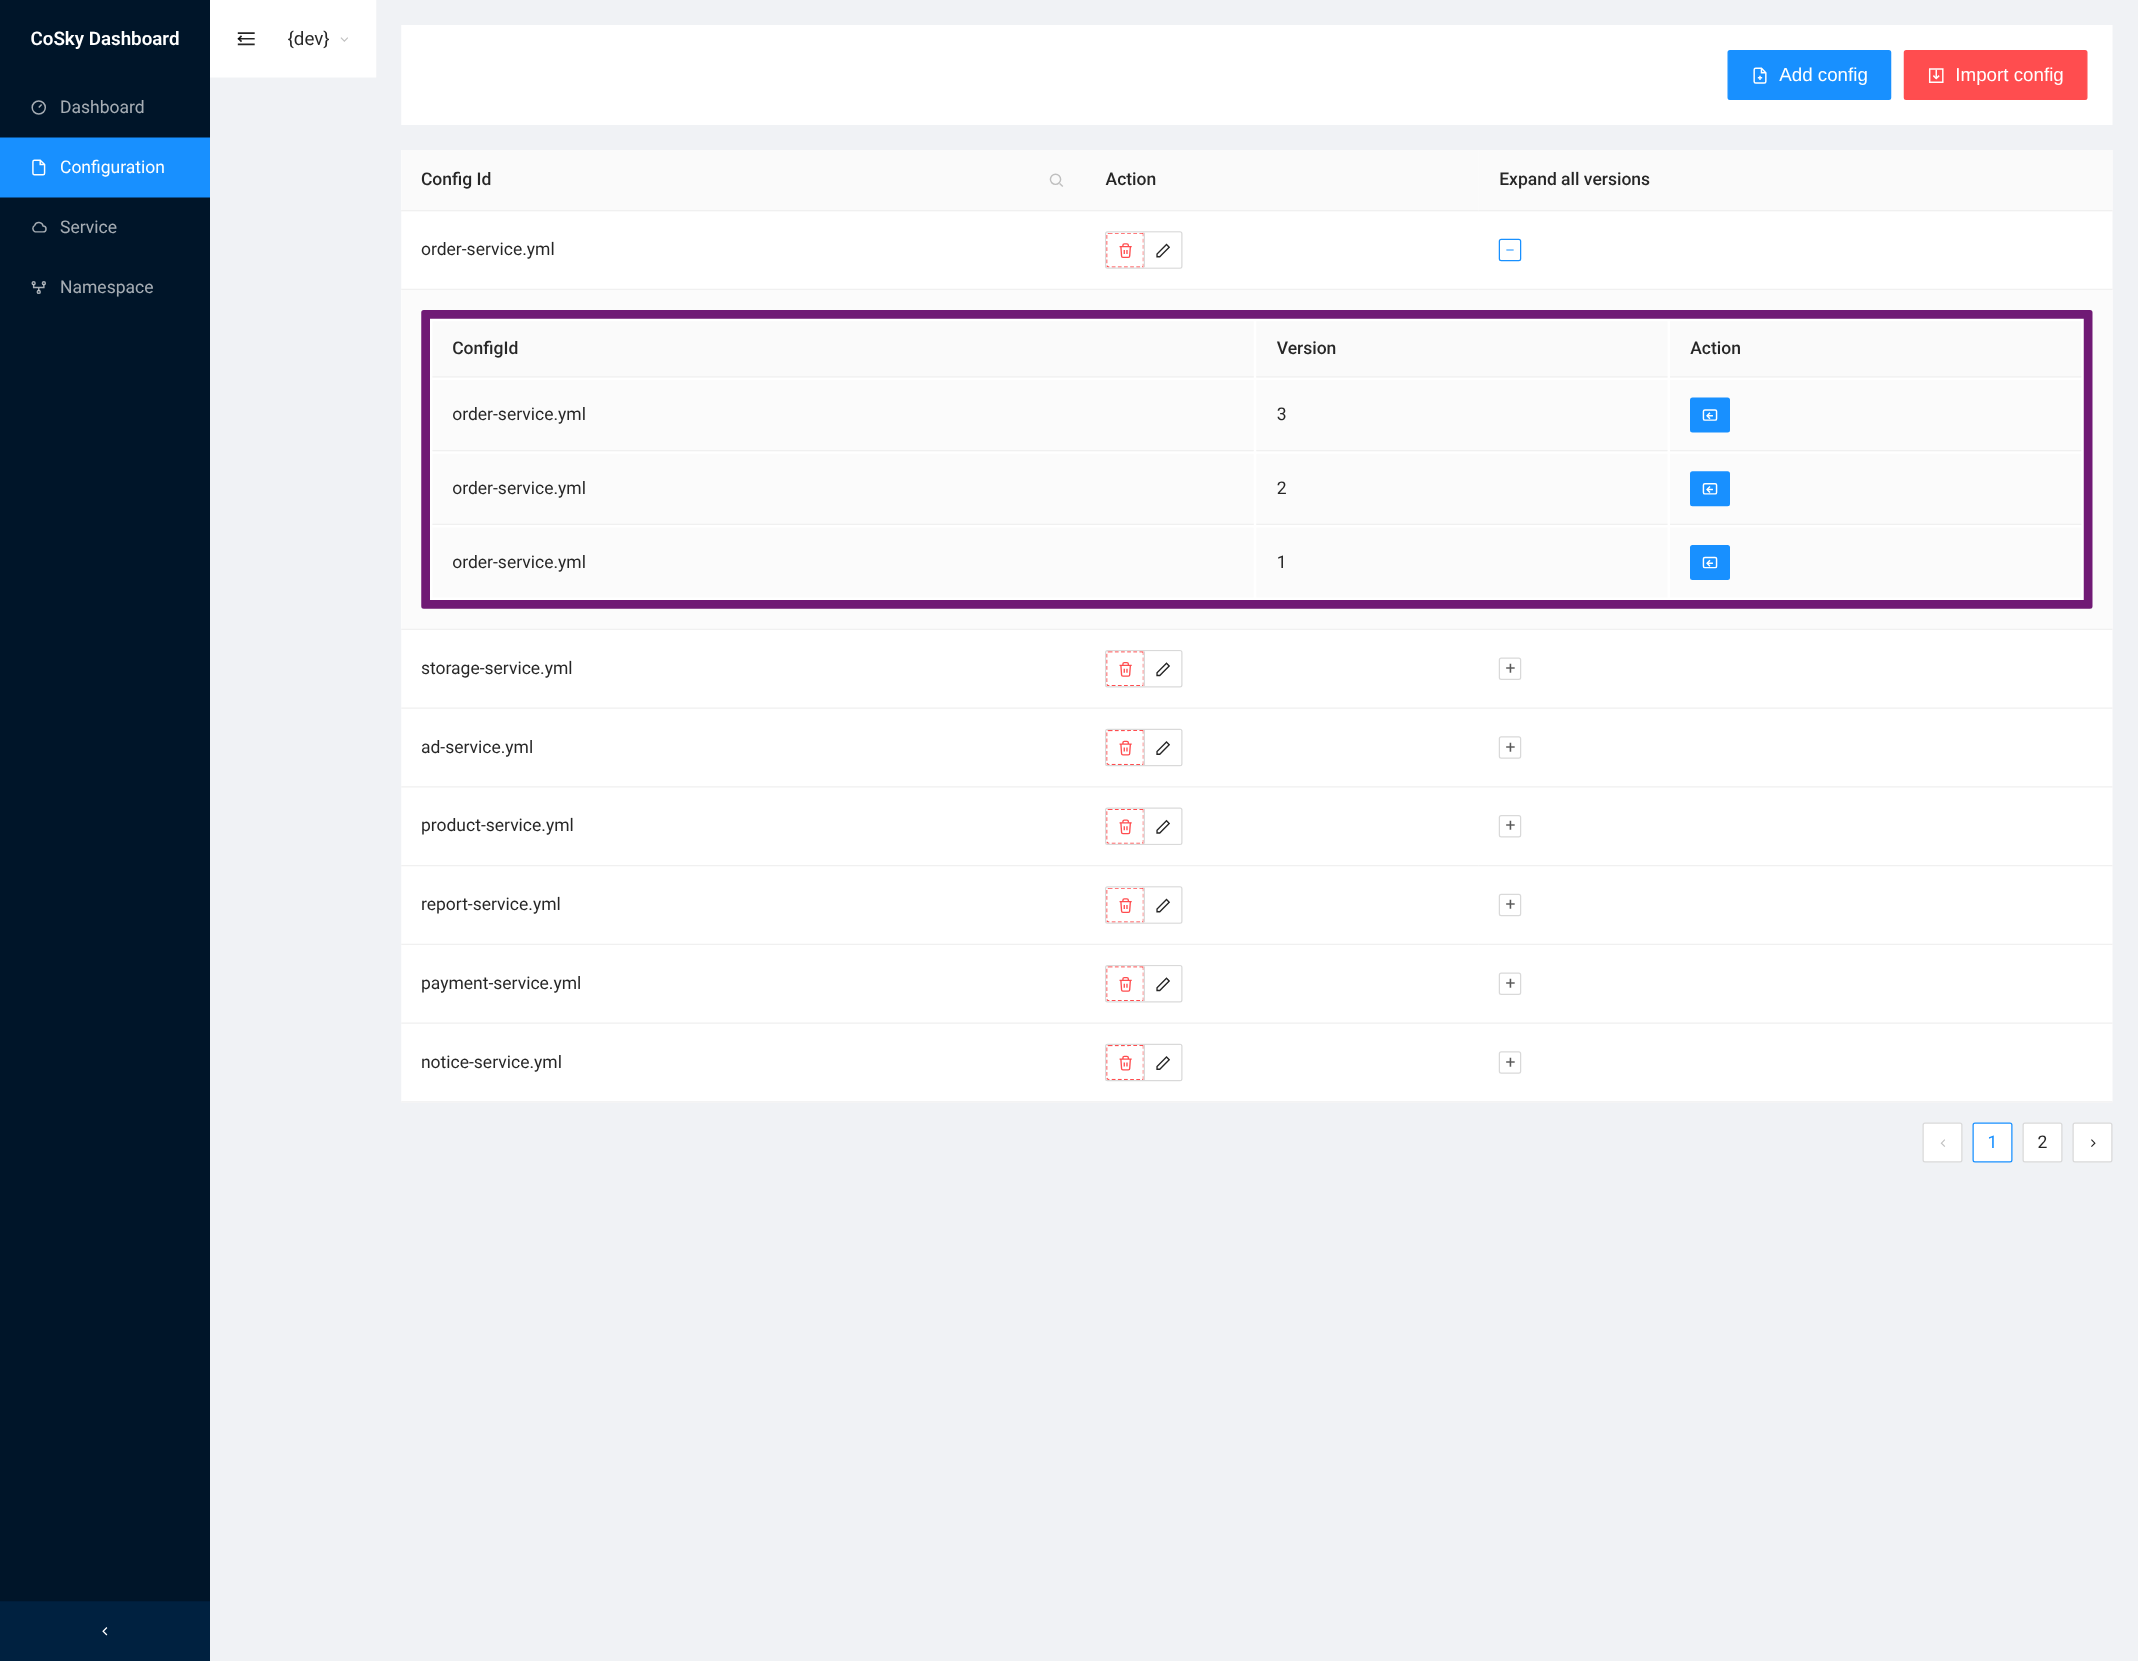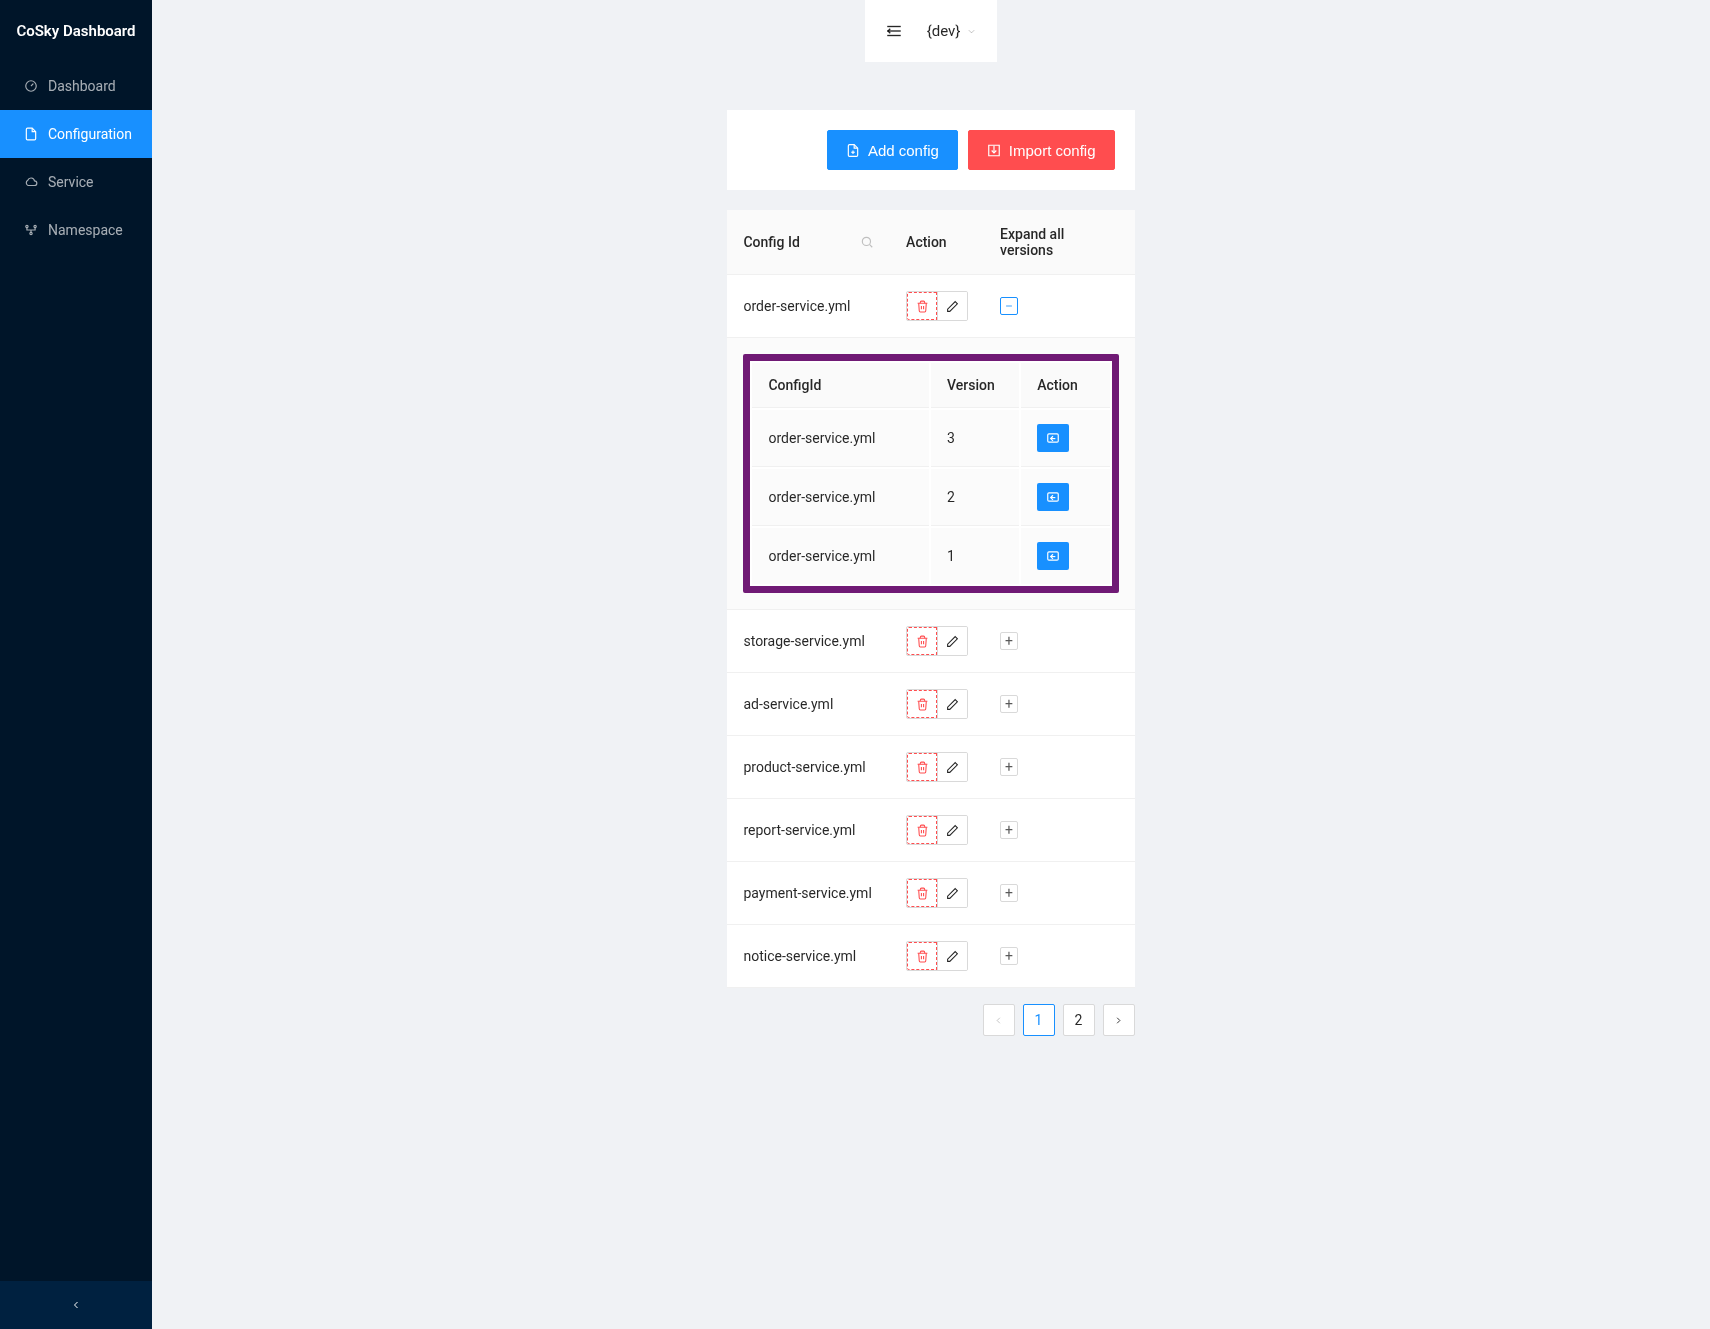--- a/index.html
+++ b/index.html
@@ -4,21 +4,21 @@
 <style>
 * { box-sizing: border-box; margin: 0; padding: 0; }
 body {
   font-family: -apple-system, BlinkMacSystemFont, "Segoe UI", Roboto, "Helvetica Neue", Arial, sans-serif;
   font-size: 14px;
   color: rgba(0,0,0,0.85);
   background: #f0f2f5;
 }
 .layout { display: flex; min-height: 100vh; }
 .sider {
-  width: 152px;
+  width: 168px;
   background: #001529;
   color: #fff;
   display: flex;
   flex-direction: column;
   flex-shrink: 0;
 }
 .logo {
   height: 62px;
   display: flex;
   align-items: center;
@@ -40,21 +40,21 @@
 .menu-item.selected { background: #1890ff; color: #fff; }
 .menu-item .icon { width: 14px; height: 14px; display: inline-flex; align-items: center; justify-content: center; }
 .sider-trigger {
   height: 48px;
   background: #002140;
   display: flex;
   align-items: center;
   justify-content: center;
   cursor: pointer;
 }
-.main { flex: 1; display: flex; flex-direction: column; min-width: 0; align-items: center; }
+.main { flex: 1; display: flex; flex-direction: row; min-width: 0; }
 .header {
   height: 62px;
   background: #fff;
   display: flex;
   align-items: center;
   padding: 0 20px;
   gap: 24px;
 }
 .collapse-trigger { cursor: pointer; display: inline-flex; }
 .ns-select {
@@ -67,21 +67,20 @@
 }
 .ns-select .chev { color: rgba(0,0,0,0.25); }
 .content { padding: 20px; flex: 1; }
 .toolbar {
   background: #fff;
   padding: 20px;
   display: flex;
   justify-content: flex-end;
   gap: 10px;
   margin-bottom: 20px;
-  margin-top: 28px;
 }
 .btn {
   display: inline-flex;
   align-items: center;
   gap: 8px;
   height: 40px;
   padding: 0 18px;
   border-radius: 2px;
   border: 1px solid transparent;
   font-size: 15px;

